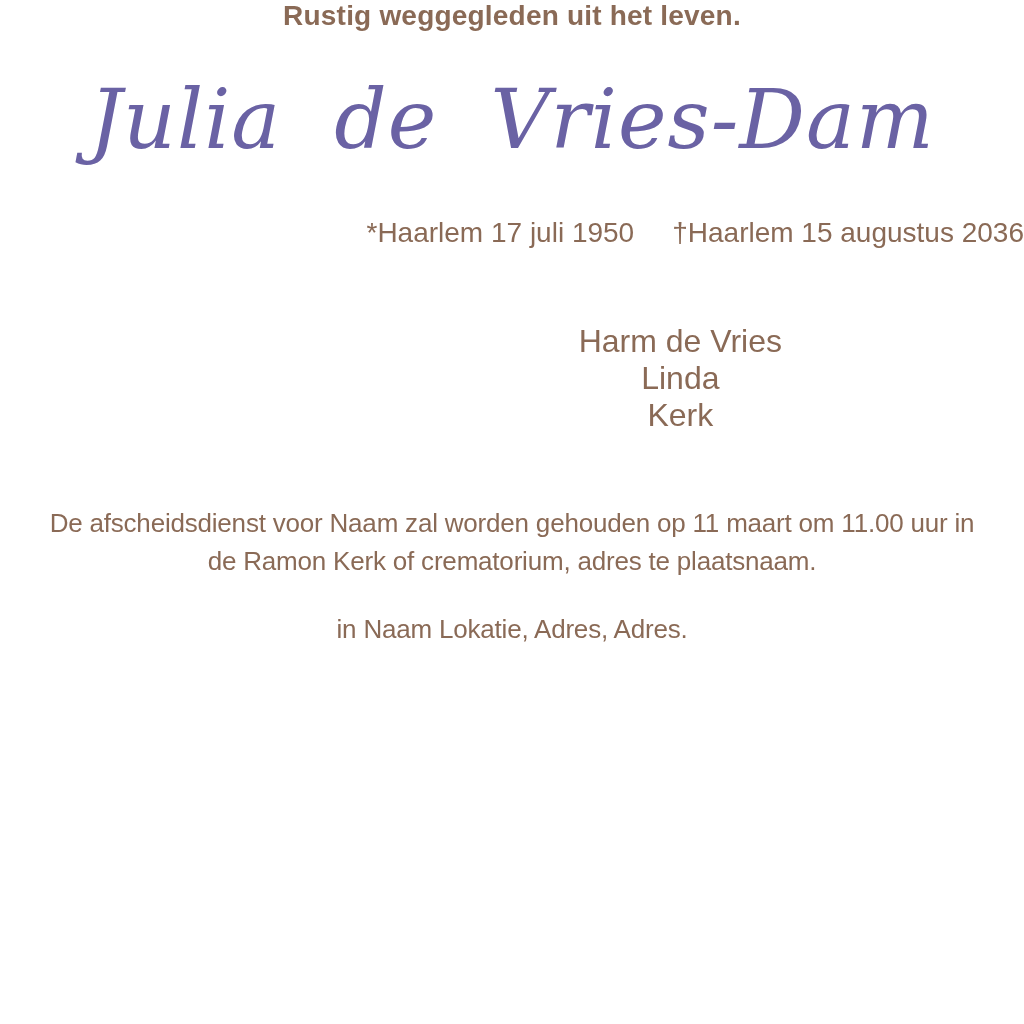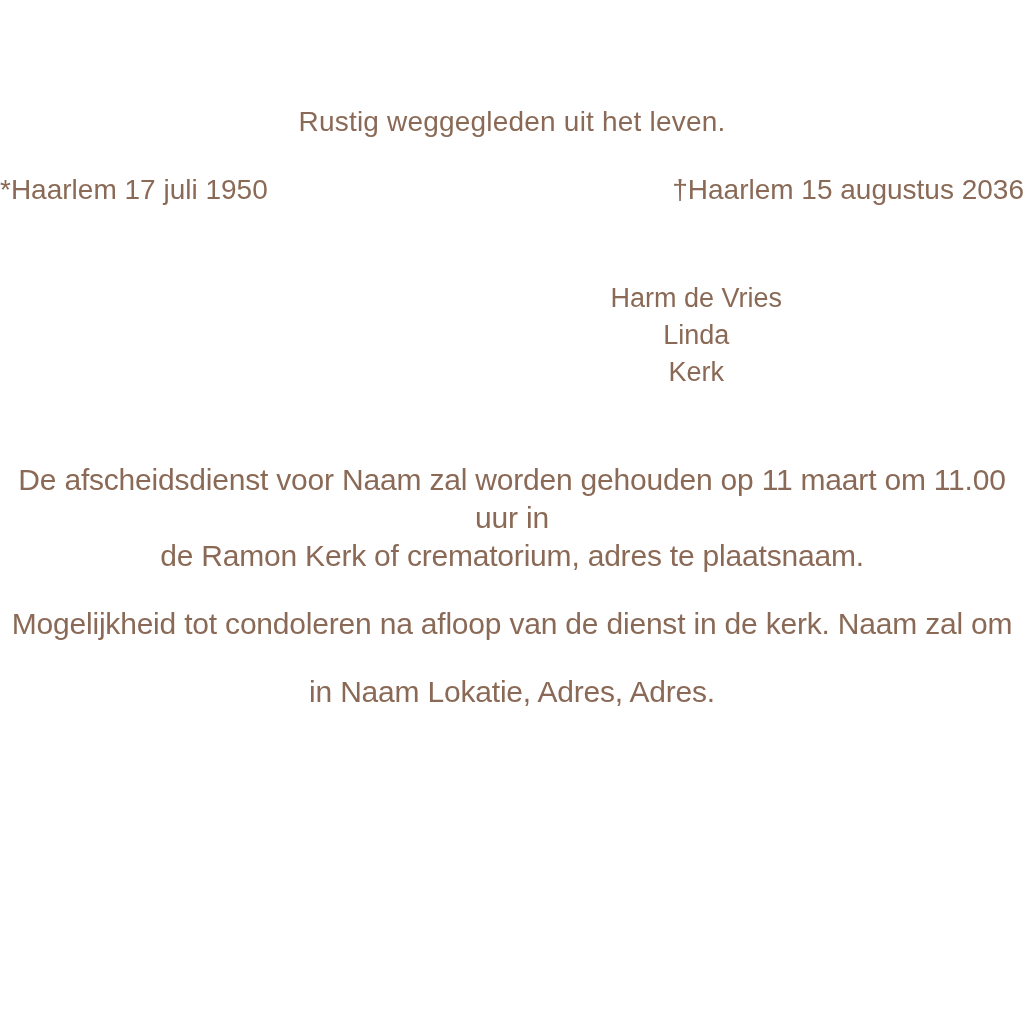--- a/index.html
+++ b/index.html
@@ -13,95 +13,94 @@
     background: var(--bg);
     overflow: hidden;
     font-family: "Liberation Sans", sans-serif;
     color: var(--body-text);
   }
   .card {
     width: 1024px; height: 1024px;
     position: relative;
   }
   .opening-line {
-    padding-top: 106px;
     text-align: center;
     font-size: 28px;
     letter-spacing: 0.2px;
-    font-weight: 400;
+    font-weight: 700;
   }
   .deceased-name {
     margin-top: 26px;
     text-align: center;
     font-family: "DejaVu Serif", serif;
     font-style: italic;
     font-weight: 400;
     font-size: 82px;
     line-height: 1.5;
     color: var(--name-script);
     word-spacing: 26px;
     letter-spacing: 1px;
     white-space: nowrap;
   }
   .dates-line {
     margin-top: 36px;
     display: flex;
-    justify-content: space-between;
+    justify-content: flex-end;
     gap: 38px;
     font-size: 28px;
   }
   .family-block {
     margin-top: 74px;
     margin-left: auto;
     margin-right: 242px;
     width: max-content;
     min-width: 170px;
     text-align: center;
-    font-size: 27px;
+    font-size: 32px;
     line-height: 37px;
   }
   .paragraphs {
     margin-top: 70px;
   }
   .para {
     text-align: center;
-    font-size: 30px;
+    font-size: 26px;
     line-height: 38px;
     letter-spacing: -0.2px;
   }
   .para + .para { margin-top: 30px; }
 </style>
 </head>
 <body>
 
 <div class="card">
 
   <div class="opening-line">Rustig weggegleden uit het leven.</div>
 
+  <div class="deceased-name">Julia de Vries-Dam</div>
 
   <div class="dates-line">
     <span>*Haarlem 17 juli 1950</span>
     <span>†Haarlem 15 augustus 2036</span>
   </div>
 
   <div class="family-block">
     <div>Harm de Vries</div>
     <div>Linda</div>
     <div>Kerk</div>
   </div>
 
   <div class="paragraphs">
 
     <div class="para">
       <div>De afscheidsdienst voor Naam zal worden gehouden op 11 maart om 11.00 uur in</div>
       <div>de Ramon Kerk of crematorium, adres te plaatsnaam.</div>
     </div>
 
     <div class="para">
-      <div>Mogelijkheid tot condoleren na afloop van de dienst in de kerk. Naam zal om</div>
     </div>
 
     <div class="para">
       <div>in Naam Lokatie, Adres, Adres.</div>
     </div>
 
   </div>
 
 </div>
 

